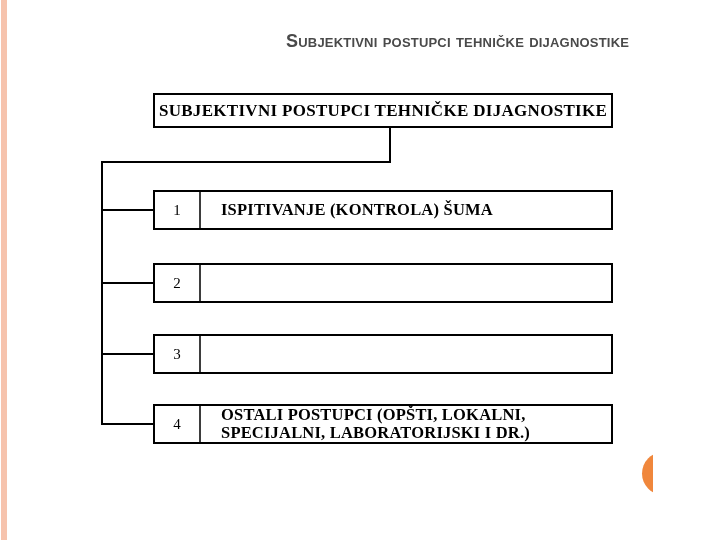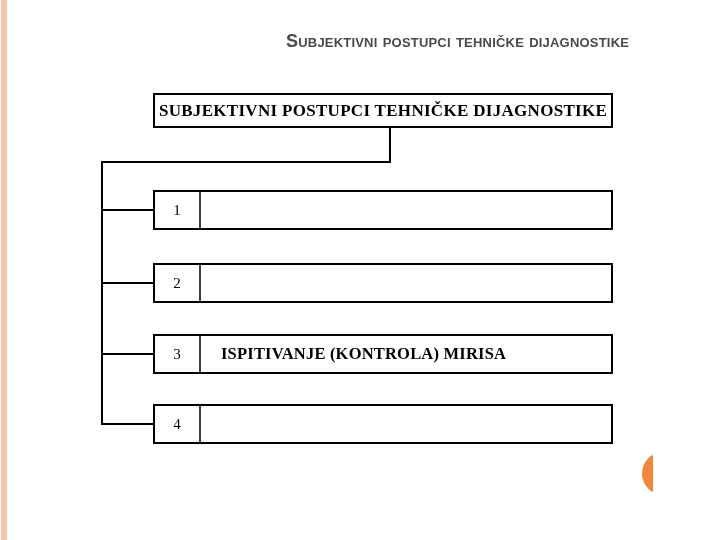--- a/index.html
+++ b/index.html
@@ -101,28 +101,29 @@
   <div class="line conn-root-drop"></div>
   <div class="line conn-h"></div>
   <div class="line conn-spine"></div>
   <div class="line conn-stub stub-1"></div>
   <div class="line conn-stub stub-2"></div>
   <div class="line conn-stub stub-3"></div>
   <div class="line conn-stub stub-4"></div>
 
   <div class="row-box row-1">
     <div class="num-cell">1</div>
+    <div class="label-cell">ISPITIVANJE (KONTROLA) ŠUMA</div>
   </div>
 
   <div class="row-box row-2">
     <div class="num-cell">2</div>
   </div>
 
   <div class="row-box row-3">
     <div class="num-cell">3</div>
-    <div class="label-cell">ISPITIVANJE (KONTROLA) MIRISA</div>
   </div>
 
   <div class="row-box row-4">
     <div class="num-cell">4</div>
+    <div class="label-cell">OSTALI POSTUPCI (OPŠTI, LOKALNI, SPECIJALNI, LABORATORIJSKI I DR.)</div>
   </div>
 
 </div>
 
 </body></html>

